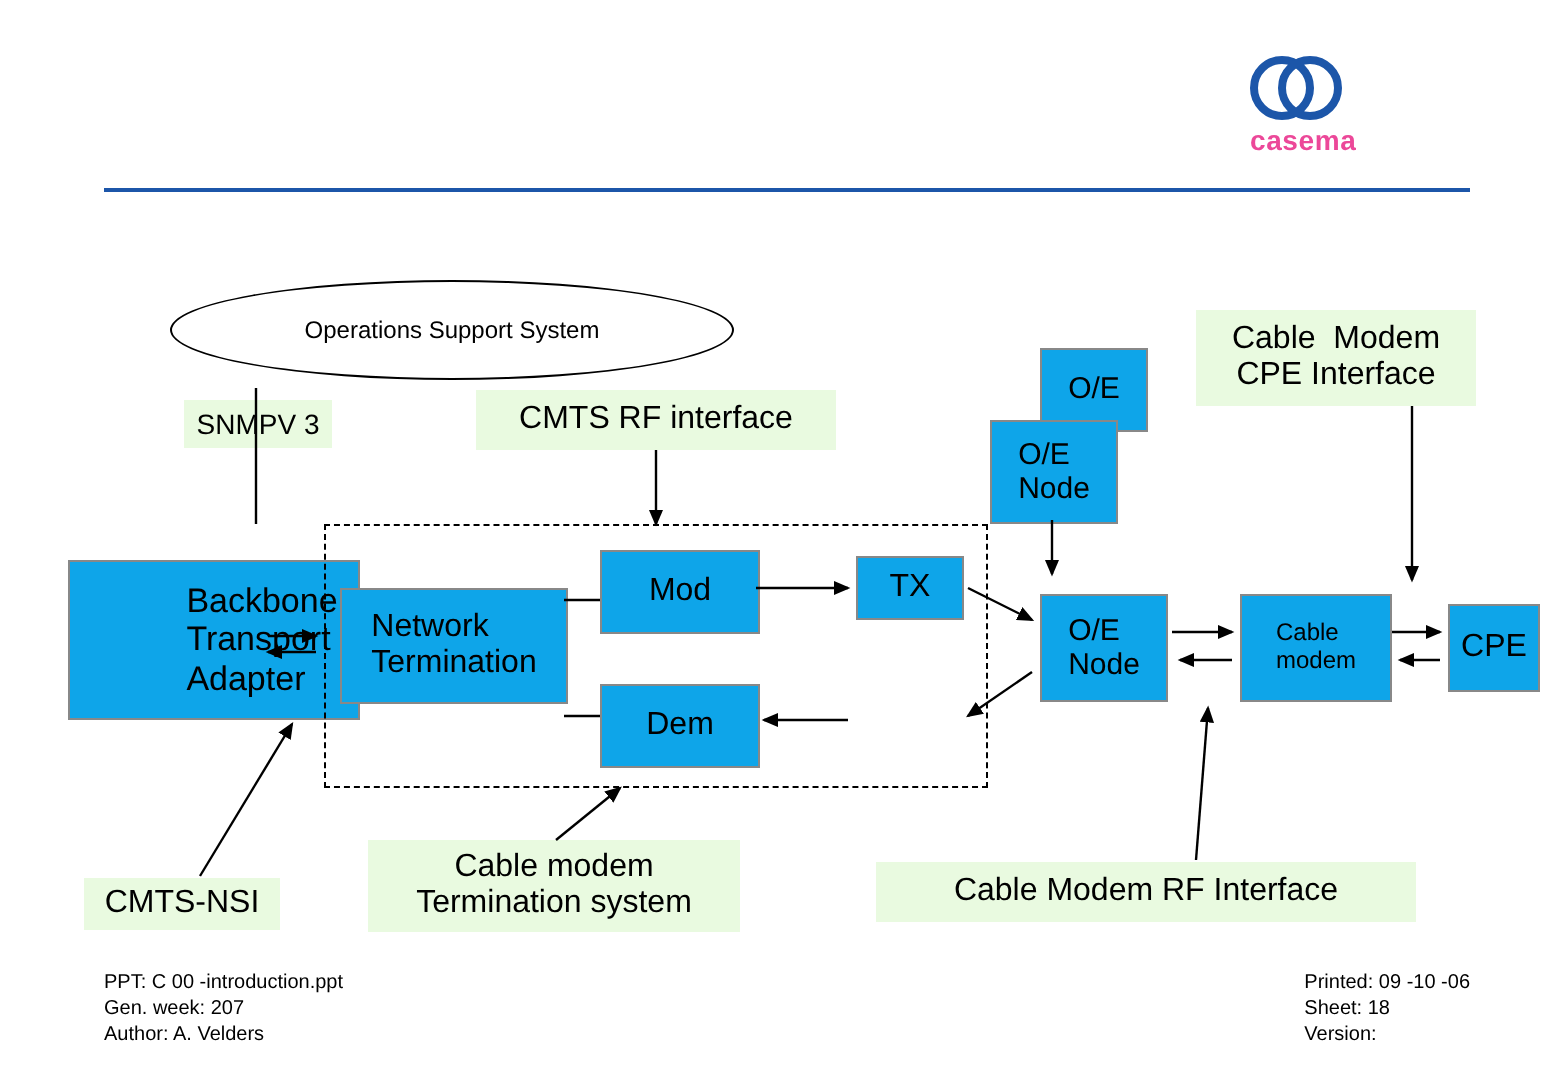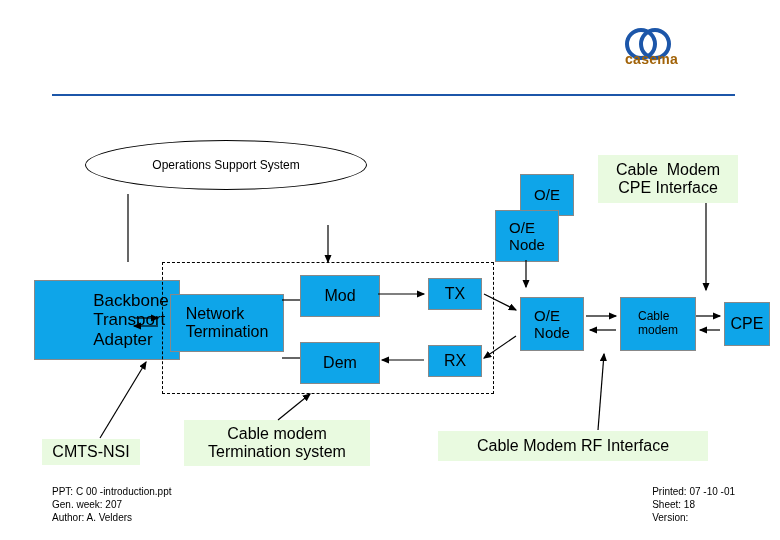--- a/index.html
+++ b/index.html
@@ -36,23 +36,23 @@
     position: absolute;
     border: 4px solid #1c56a9;
     border-radius: 50%;
     top: 3px;
   }
   .logo .ring.r1 { width: 24px; height: 24px; left: 0; }
   .logo .ring.r2 { width: 24px; height: 24px; left: 14px; }
   .logo .name {
     position: absolute;
     left: 0;
-    top: 26px;
+    top: 37px;
     font-size: 14px;
-    color: #a16207;
+    color: #ec4899;
     font-weight: 600;
     letter-spacing: 0.3px;
   }
   .hr {
     position: absolute;
     top: 94px;
     left: 52px;
     right: 45px;
     height: 0;
     border-top: 2px solid #1c56a9;
@@ -135,21 +135,23 @@
   <div class="logo">
     <div class="ring r1"></div>
     <div class="ring r2"></div>
     <div class="name">casema</div>
   </div>
 
   <div class="hr"></div>
 
   <div class="ellipse" style="left:85px; top:140px; width:280px; height:48px;">Operations Support System</div>
 
-
+  <div class="gbox small" style="left:92px; top:200px; width:74px; height:24px;">SNMPV 3</div>
+
+  <div class="gbox" style="left:238px; top:195px; width:180px; height:30px;">CMTS RF interface</div>
 
   <div class="wbox" style="left:520px; top:174px; width:52px; height:40px; font-size:15px;">O/E</div>
 
   <div class="wbox" style="left:495px; top:210px; width:62px; height:50px; font-size:15px; white-space:pre;">O/E
 Node</div>
 
   <div class="gbox" style="left:598px; top:155px; width:140px; height:48px; white-space:pre;">Cable  Modem
 CPE Interface</div>
 
   <div class="wbox" style="left:34px; top:280px; width:96px; height:78px; white-space:pre; font-size:17px;padding-left:48px;">Backbone
@@ -160,21 +162,20 @@
 
   <div class="wbox" style="left:170px; top:294px; width:112px; height:56px; white-space:pre; font-size:16px;">Network
 Termination</div>
 
   <div class="wbox" style="left:300px; top:275px; width:78px; height:40px;">Mod</div>
 
   <div class="wbox" style="left:300px; top:342px; width:78px; height:40px;">Dem</div>
 
   <div class="wbox" style="left:428px; top:278px; width:52px; height:30px;">TX</div>
 
-  <div class="wbox" style="left:428px; top:345px; width:52px; height:30px;">RX</div>
 
   <div class="wbox" style="left:520px; top:297px; width:62px; height:52px; white-space:pre; font-size:15px;">O/E
 Node</div>
 
   <div class="wbox" style="left:620px; top:297px; width:74px; height:52px; white-space:pre; font-size:12px;">Cable
 modem</div>
 
   <div class="wbox" style="left:724px; top:302px; width:44px; height:42px; font-size:16px;">CPE</div>
 
   <div class="gbox" style="left:42px; top:439px; width:98px; height:26px;">CMTS-NSI</div>
@@ -224,18 +225,18 @@
   </svg>
 
   <div class="footer-left">
     <div>PPT: C 00 -introduction.ppt</div>
     <div>Gen. week: 207</div>
     <div>Author: A. Velders</div>
   </div>
 
 
   <div class="footer-right">
-    <div>Printed: 07 -10 -01</div>
+    <div>Printed: 09 -10 -06</div>
     <div>Sheet: 18</div>
     <div>Version:</div>
   </div>
 
 </div>
 
 </body></html>

